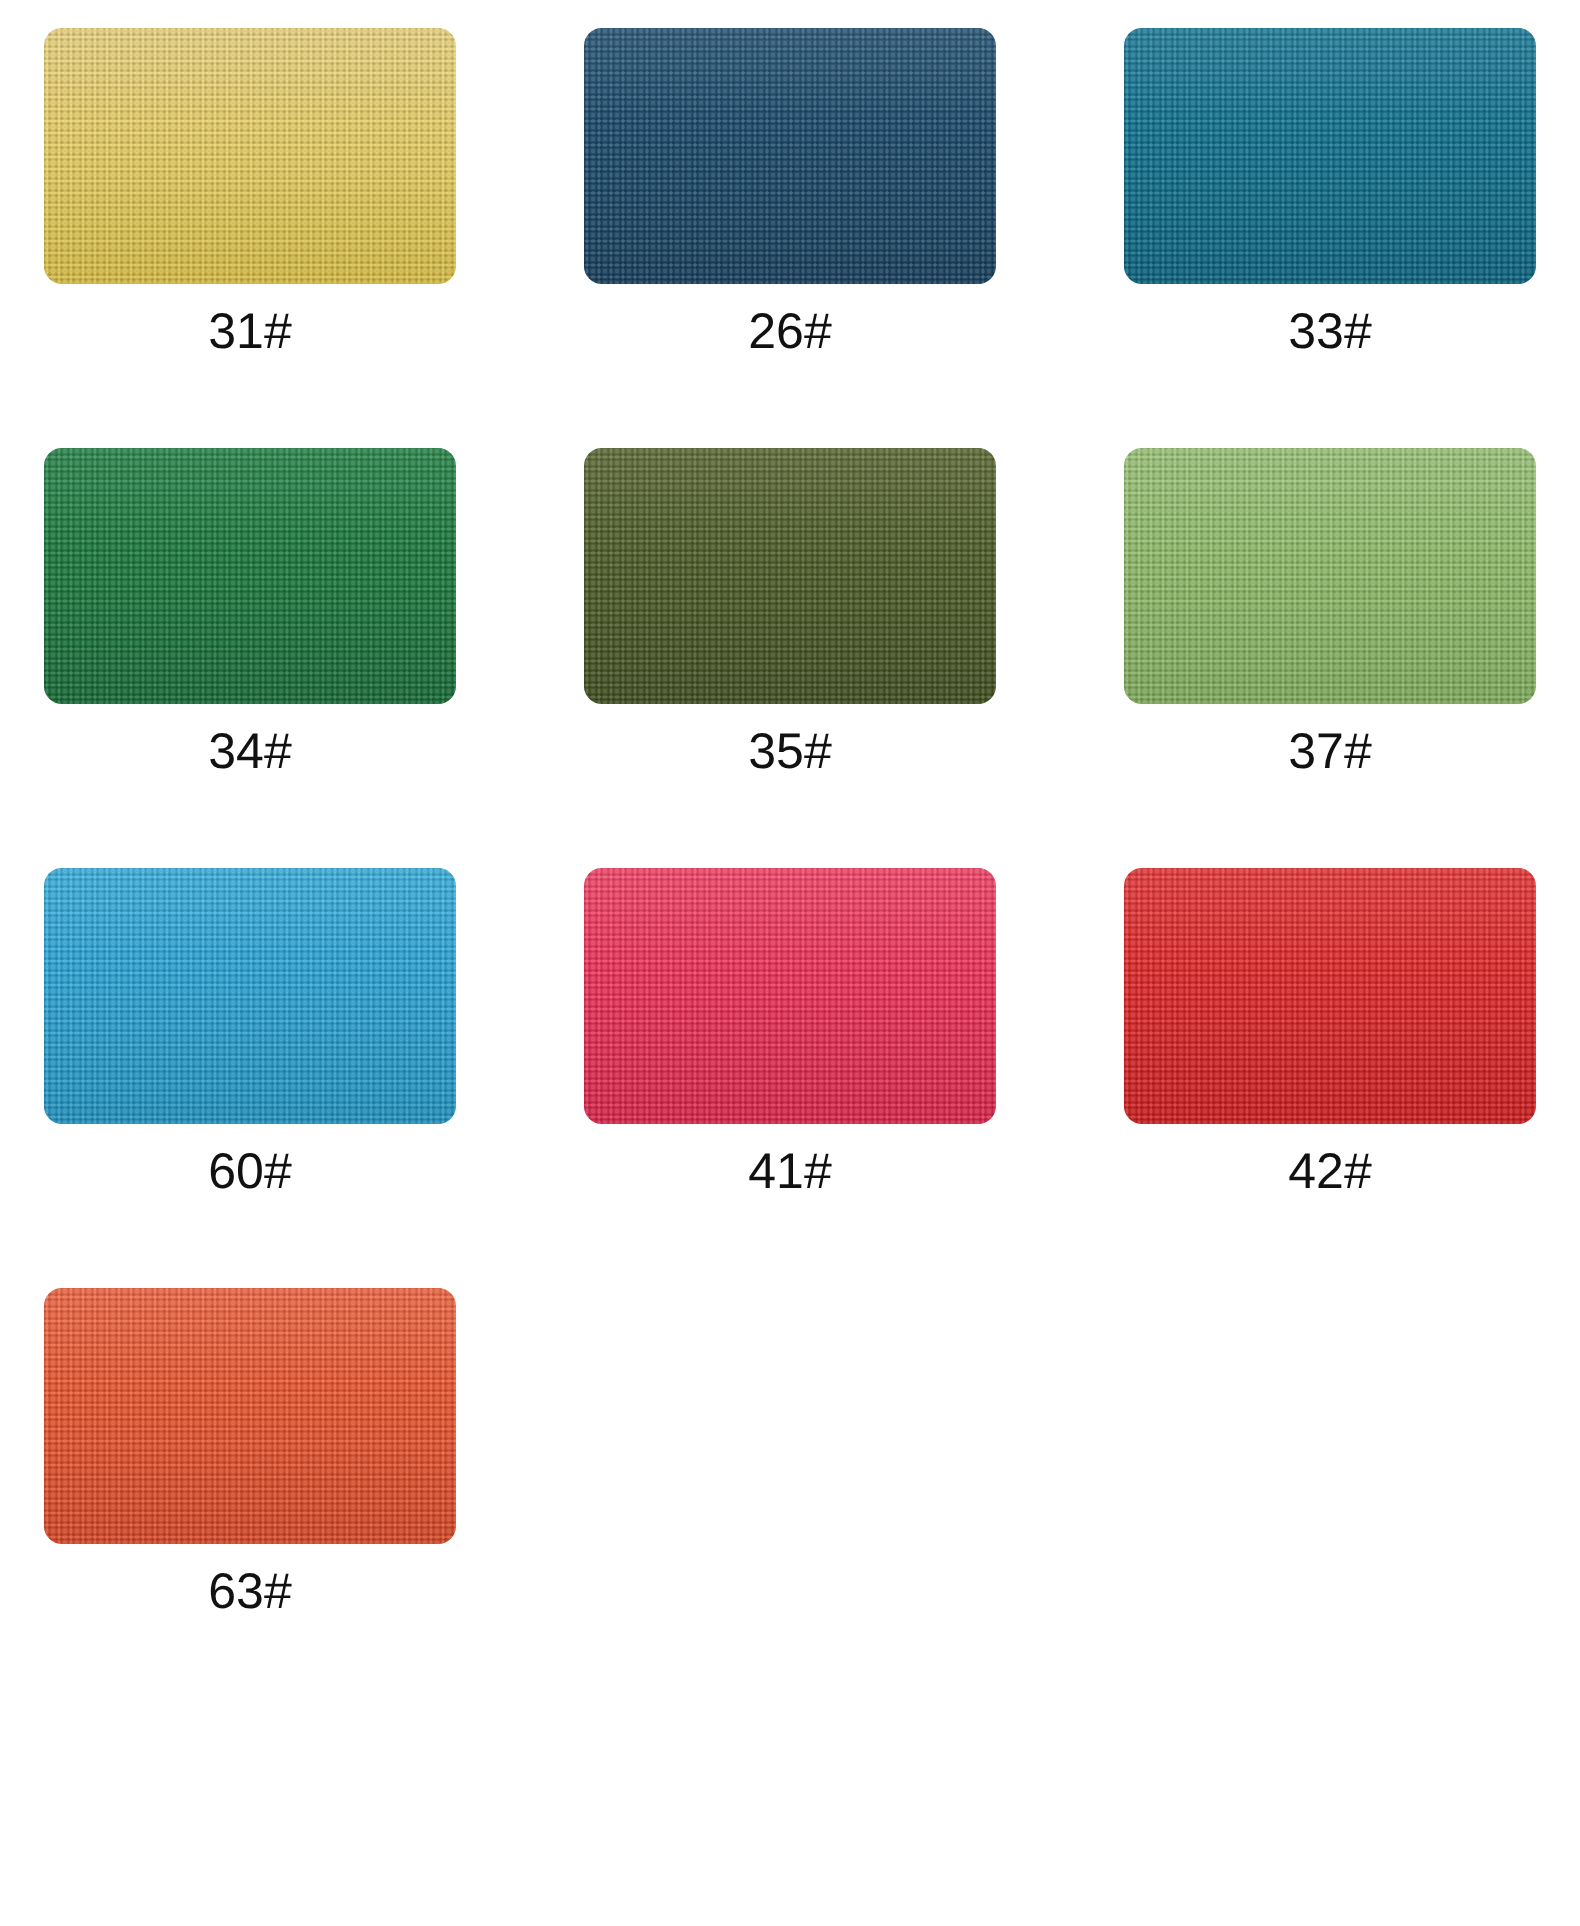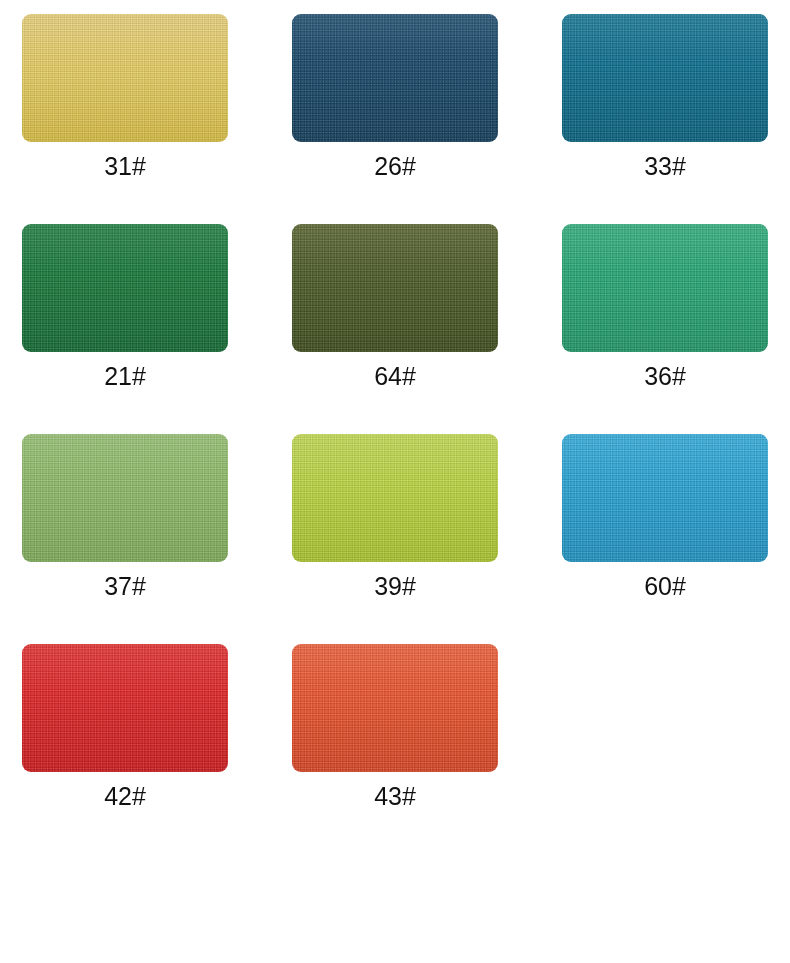--- a/index.html
+++ b/index.html
@@ -118,72 +118,64 @@
           <div class="shade" style="background: linear-gradient(rgba(255, 255, 255, 0.07) 0%, rgba(255, 255, 255, 0) 38%, rgba(0, 0, 0, 0.05) 100%);"></div>
         </div>
         <div class="swatch-label">33#</div>
       </div>
       <div class="swatch-cell">
         <div class="swatch-chip" style="background: linear-gradient(rgb(29, 127, 64) 0%, rgb(28, 122, 61) 55%, rgb(25, 114, 58) 100%);">
           <div class="weave-lines"></div>
           <div class="weave"></div>
           <div class="shade" style="background: linear-gradient(rgba(255, 255, 255, 0.07) 0%, rgba(255, 255, 255, 0) 38%, rgba(0, 0, 0, 0.05) 100%);"></div>
         </div>
-        <div class="swatch-label">21#</div>
+        <div class="swatch-label">34#</div>
       </div>
       <div class="swatch-cell">
         <div class="swatch-chip" style="background: linear-gradient(rgb(85, 99, 44) 0%, rgb(77, 92, 40) 55%, rgb(70, 84, 35) 100%);">
           <div class="weave-lines"></div>
           <div class="weave"></div>
           <div class="shade" style="background: linear-gradient(rgba(255, 255, 255, 0.07) 0%, rgba(255, 255, 255, 0) 38%, rgba(0, 0, 0, 0.05) 100%);"></div>
         </div>
-        <div class="swatch-label">64#</div>
-      </div>
-      <div class="swatch-cell">
-        <div class="swatch-chip" style="background: linear-gradient(rgb(46, 174, 123) 0%, rgb(42, 168, 118) 55%, rgb(38, 161, 112) 100%);">
-          <div class="weave-lines"></div>
-          <div class="weave"></div>
-          <div class="shade" style="background: linear-gradient(rgba(255, 255, 255, 0.07) 0%, rgba(255, 255, 255, 0) 38%, rgba(0, 0, 0, 0.05) 100%);"></div>
-        </div>
-        <div class="swatch-label">36#</div>
+        <div class="swatch-label">35#</div>
       </div>
       <div class="swatch-cell">
         <div class="swatch-chip" style="background: linear-gradient(rgb(149, 192, 112) 0%, rgb(143, 188, 106) 55%, rgb(136, 182, 99) 100%);">
           <div class="weave-lines"></div>
           <div class="weave"></div>
           <div class="shade" style="background: linear-gradient(rgba(255, 255, 255, 0.07) 0%, rgba(255, 255, 255, 0) 38%, rgba(0, 0, 0, 0.05) 100%);"></div>
         </div>
         <div class="swatch-label">37#</div>
       </div>
       <div class="swatch-cell">
-        <div class="swatch-chip" style="background: linear-gradient(rgb(194, 218, 80) 0%, rgb(188, 214, 65) 55%, rgb(181, 209, 53) 100%);">
-          <div class="weave-lines"></div>
-          <div class="weave"></div>
-          <div class="shade" style="background: linear-gradient(rgba(255, 255, 255, 0.07) 0%, rgba(255, 255, 255, 0) 38%, rgba(0, 0, 0, 0.05) 100%);"></div>
-        </div>
-        <div class="swatch-label">39#</div>
-      </div>
-      <div class="swatch-cell">
         <div class="swatch-chip" style="background: linear-gradient(rgb(47, 171, 219) 0%, rgb(43, 164, 212) 55%, rgb(37, 157, 205) 100%);">
           <div class="weave-lines"></div>
           <div class="weave"></div>
           <div class="shade" style="background: linear-gradient(rgba(255, 255, 255, 0.07) 0%, rgba(255, 255, 255, 0) 38%, rgba(0, 0, 0, 0.05) 100%);"></div>
         </div>
         <div class="swatch-label">60#</div>
+      </div>
+      <div class="swatch-cell">
+        <div class="swatch-chip" style="background: linear-gradient(rgb(242, 58, 97) 0%, rgb(238, 48, 88) 55%, rgb(231, 41, 80) 100%);">
+          <div class="weave-lines"></div>
+          <div class="weave"></div>
+          <div class="shade" style="background: linear-gradient(rgba(255, 255, 255, 0.07) 0%, rgba(255, 255, 255, 0) 38%, rgba(0, 0, 0, 0.05) 100%);"></div>
+        </div>
+        <div class="swatch-label">41#</div>
       </div>
       <div class="swatch-cell">
         <div class="swatch-chip" style="background: linear-gradient(rgb(229, 45, 45) 0%, rgb(224, 39, 40) 55%, rgb(217, 33, 34) 100%);">
           <div class="weave-lines"></div>
           <div class="weave"></div>
           <div class="shade" style="background: linear-gradient(rgba(255, 255, 255, 0.07) 0%, rgba(255, 255, 255, 0) 38%, rgba(0, 0, 0, 0.05) 100%);"></div>
         </div>
         <div class="swatch-label">42#</div>
       </div>
       <div class="swatch-cell">
         <div class="swatch-chip" style="background: linear-gradient(rgb(238, 93, 55) 0%, rgb(234, 85, 48) 55%, rgb(228, 77, 42) 100%);">
           <div class="weave-lines"></div>
           <div class="weave"></div>
           <div class="shade" style="background: linear-gradient(rgba(255, 255, 255, 0.07) 0%, rgba(255, 255, 255, 0) 38%, rgba(0, 0, 0, 0.05) 100%);"></div>
         </div>
-        <div class="swatch-label">43#</div>
+        <div class="swatch-label">63#</div>
       </div>
     </div>
 </div>
 
 </body></html>

